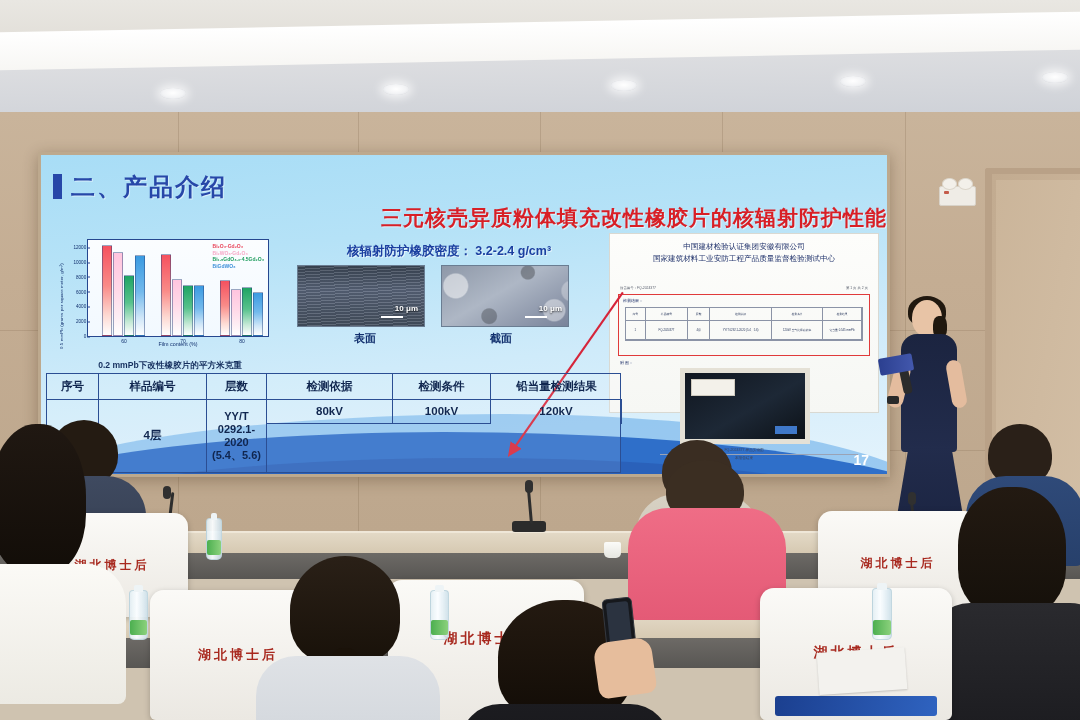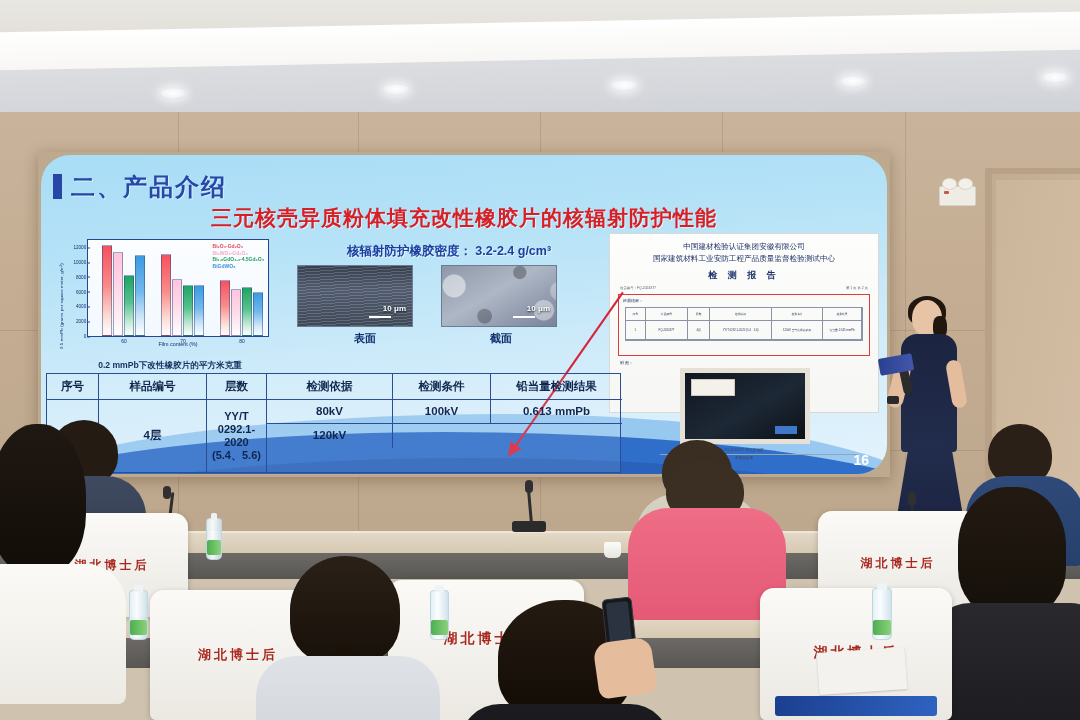--- a/index.html
+++ b/index.html
@@ -64,21 +64,20 @@
 
   
   .screen-frame {
     position:absolute; left:38px; top:152px; width:852px; height:325px;
     background:#bda98e; padding:3px;
     box-shadow:0 3px 14px rgba(60,40,20,.32);
   }
   .screen {
     position:relative; width:100%; height:100%; overflow:hidden;
     background:linear-gradient(175deg,#a8ddf6 0%,#b5e2f7 28%,#cfebfa 62%,#e4f3fc 100%);
-    border-radius:29px;
   }
   
   .wave1 {
     position:absolute; left:-6%; bottom:-30px; width:112%; height:90px;
     background:#5fa8e8; border-radius:54% 46% 0 0 / 100% 100% 0 0; opacity:.55;
   }
   .wave2 {
     position:absolute; left:-10%; bottom:-44px; width:120%; height:86px;
     background:#2f6fc9; border-radius:48% 52% 0 0 / 100% 100% 0 0;
   }
@@ -89,21 +88,21 @@
 
   .slide-tab {
     position:absolute; left:12px; top:19px; width:9px; height:25px; background:#2747a8;
   }
   .slide-h1 {
     position:absolute; left:30px; top:16px;
     font-size:24px; font-weight:bold; color:#2747a8; letter-spacing:2px;
     text-shadow:1px 1px 0 rgba(255,255,255,.5);
   }
   .slide-h2 {
-    position:absolute; left:0; right:0; top:49px; text-align:center;
+    position:absolute; left:0; right:0; top:49px; text-align:right;
     font-size:21px; font-weight:bold; color:#d81f26; letter-spacing:1px;
     text-shadow:1px 1px 0 rgba(255,255,255,.55);
   }
   .page-no {
     position:absolute; right:18px; bottom:6px; color:#ffffff;
     font-size:14px; font-weight:bold;
   }
 
   
   .chart-wrap { position:absolute; left:8px; top:82px; width:230px; height:122px; }
@@ -152,21 +151,21 @@
     font-size:8.6px; font-weight:bold; color:#16305f;
   }
 
   
   .density {
     position:absolute; left:258px; top:88px; width:300px; text-align:center;
     font-size:12.5px; font-weight:bold; color:#1b3fa0;
     text-shadow:1px 1px 0 rgba(255,255,255,.6);
   }
   .micro {
-    position:absolute; top:110px; width:116px; height:62px;
+    position:absolute; top:110px; width:128px; height:62px;
     border:1px solid #6a7d92; overflow:hidden;
   }
   .micro-a { left:256px; background:linear-gradient(180deg,#3c4756,#59657a 40%,#45505f 100%); }
   .micro-b { left:400px; background:linear-gradient(150deg,#8e98a8,#aeb7c5 45%,#79839a 100%); }
   .micro-a::before {
     content:''; position:absolute; inset:0; opacity:.55;
     background:repeating-linear-gradient(176deg, rgba(255,255,255,.24) 0 1px, rgba(0,0,0,.18) 1px 3px);
   }
   .micro-b::before {
     content:''; position:absolute; inset:-20%;
@@ -466,21 +465,20 @@
       <div class="micro micro-b">
         <div class="scalebar-txt">10 μm</div>
         <div class="scalebar-line"></div>
       </div>
       <div class="micro-label" style="left:256px;">表面</div>
       <div class="micro-label" style="left:392px;">截面</div>
 
       <div class="report">
         <div class="rep-line rep-org1">中国建材检验认证集团安徽有限公司</div>
         <div class="rep-line rep-org2">国家建筑材料工业安防工程产品质量监督检验测试中心</div>
-        <div class="rep-line rep-title">检 测 报 告</div>
         <div class="rep-meta-l">报告编号：FQ-2024377</div>
         <div class="rep-meta-r">第 1 页 共 2 页</div>
 
         <div class="rep-redbox">
           <div class="rep-sec">检测结果：</div>
           <div class="rep-tbl">
             <div class="rep-cell">序号</div>
             <div class="rep-cell">样品编号</div>
             <div class="rep-cell">层数</div>
             <div class="rep-cell">检测依据</div>
@@ -526,25 +524,24 @@
         <div class="dcell">检测依据</div>
         <div class="dcell">检测条件</div>
         <div class="dcell nr">铅当量检测结果</div>
 
         <div class="dcell nb" style="grid-row:2 / span 3;"></div>
         <div class="dcell nb" style="grid-row:2 / span 3;">4层</div>
         <div class="dcell nb small" style="grid-row:2 / span 3;">YY/T 0292.1-2020 (5.4、5.6)</div>
 
         <div class="dcell">80kV</div>
         <div class="dcell">100kV</div>
-        <div class="dcell nr">0.613 mmPb</div>
         <div class="dcell nb">120kV</div>
       </div>
 
-      <div class="page-no">16</div>
+      <div class="page-no">17</div>
     </div>
   </div>
 
   <div class="presenter">
     <div class="pres-hair"></div>
     <div class="pres-head"></div>
     <div class="pres-hair-b"></div>
     <div class="pres-body"></div>
     <div class="pres-arm" style="left:-2px; top:62px; width:16px; height:46px; transform:rotate(14deg);"></div>
     <div class="pres-arm" style="left:56px; top:60px; width:15px; height:48px; transform:rotate(-10deg);"></div>

